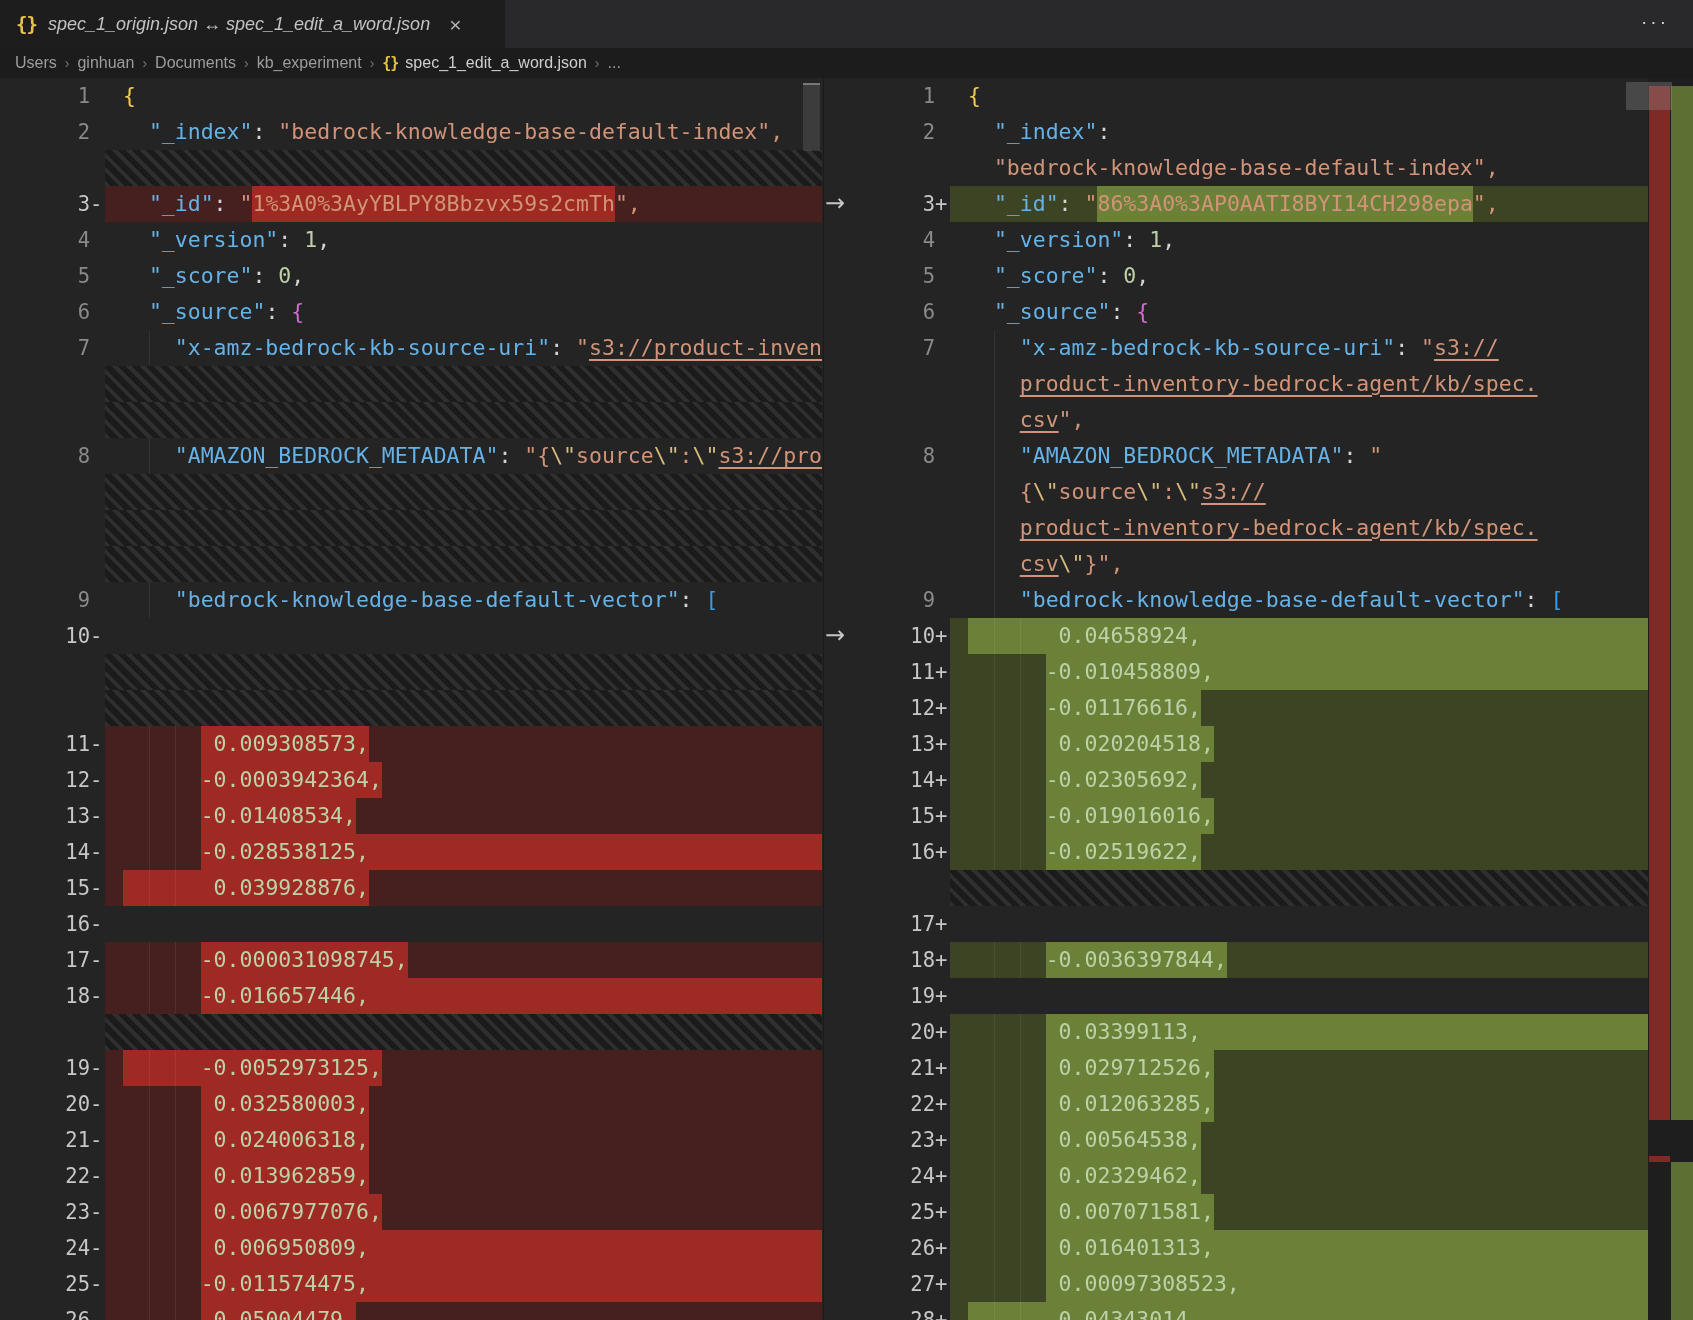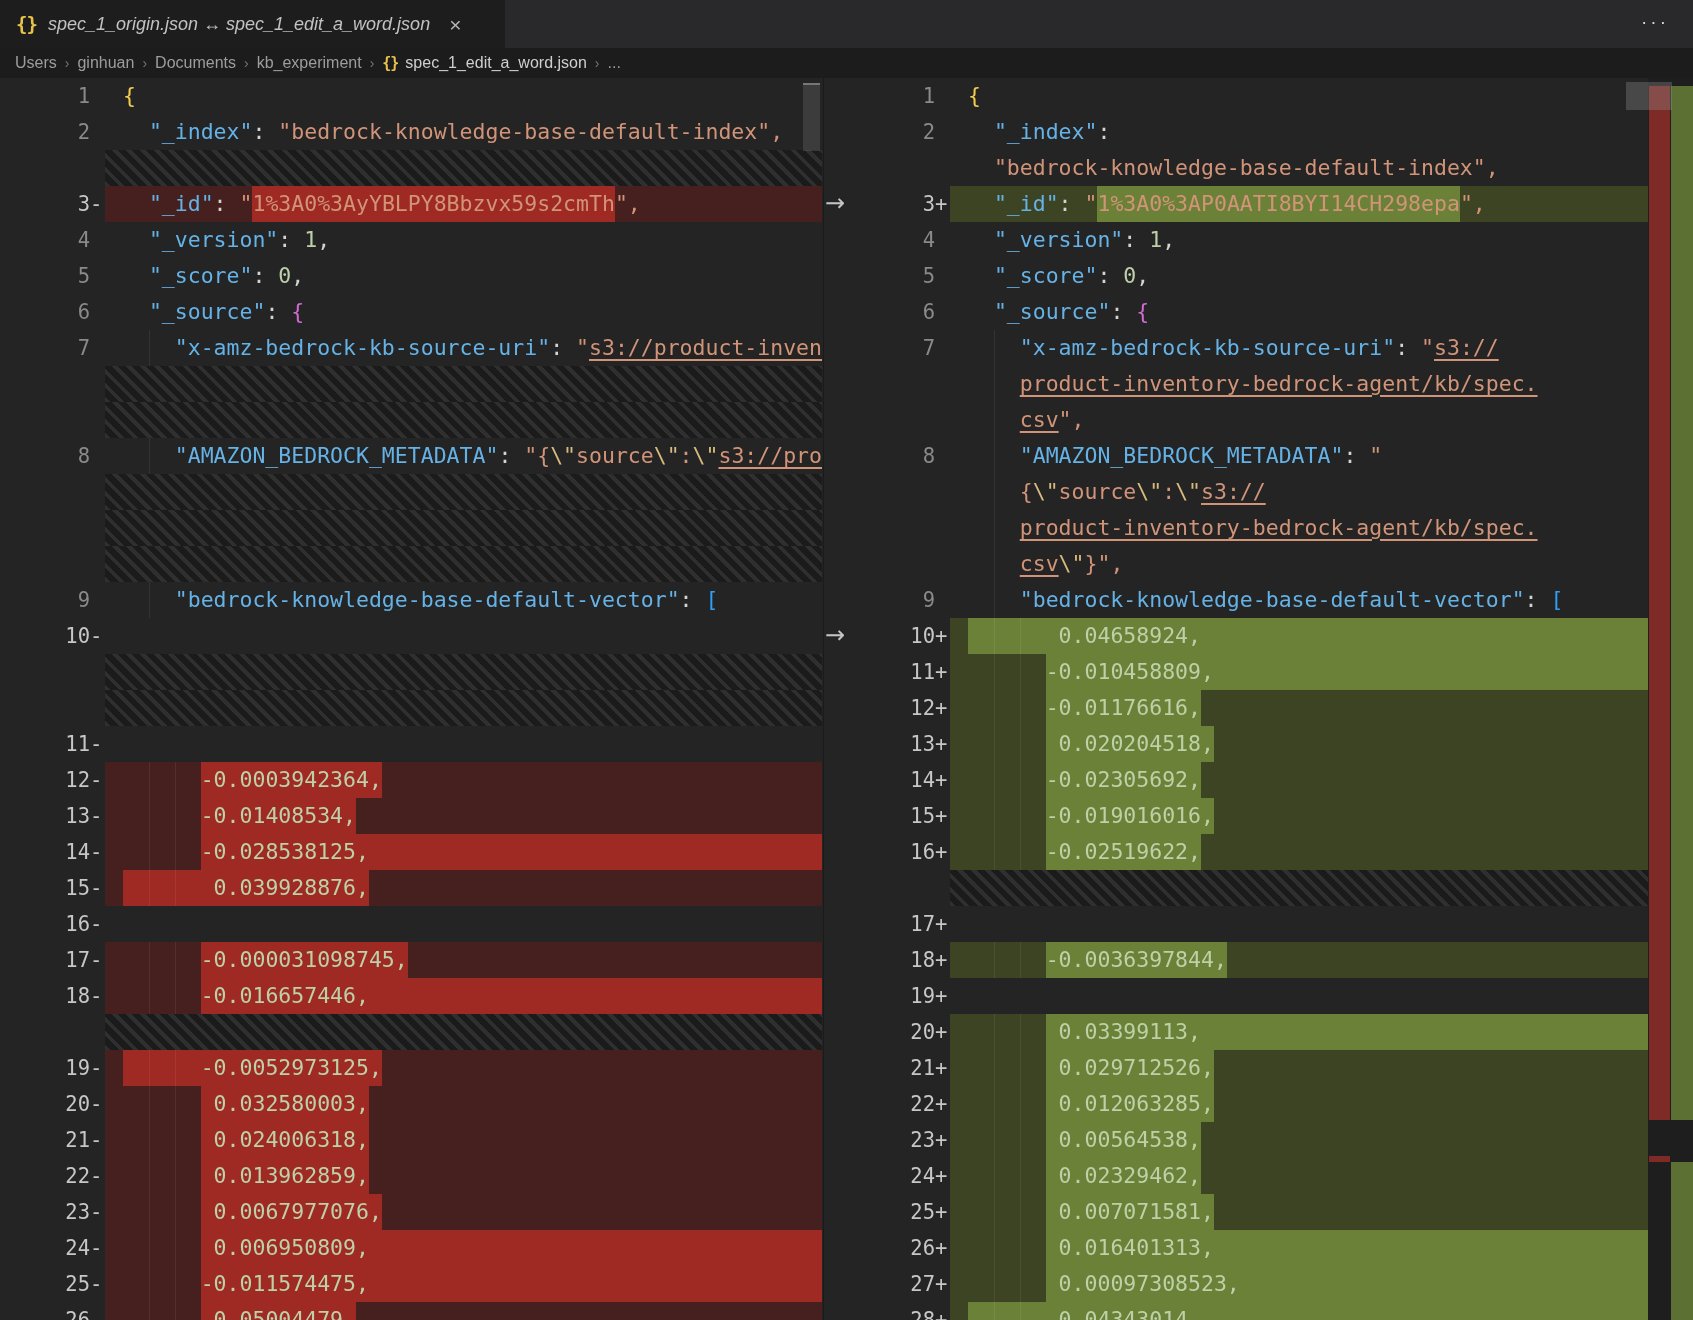--- a/index.html
+++ b/index.html
@@ -116,21 +116,21 @@
       <div class="row"><div class="gut"><span class="ln"></span><span class="sg"></span></div><div class="hatch"></div></div>
       <div class="row"><div class="gut"><span class="ln"></span><span class="sg"></span></div><div class="hatch"></div></div>
       <div class="row"><div class="gut"><span class="ln">8</span><span class="sg"></span></div><div class="ct"><span class="gl" style="left: calc(2ch + 18px);"></span><span class="sp" style="width: 4ch;"></span><span class="k">"AMAZON_BEDROCK_METADATA"</span><span class="p">: </span><span class="s">"{</span><span class="e">\"</span><span class="s">source</span><span class="e">\"</span><span class="s">:</span><span class="e">\"</span><span class="s u">s3://product-inventory-bedrock-agent/kb/spec.csv</span><div class="fill"></div></div></div>
       <div class="row"><div class="gut"><span class="ln"></span><span class="sg"></span></div><div class="hatch"></div></div>
       <div class="row"><div class="gut"><span class="ln"></span><span class="sg"></span></div><div class="hatch"></div></div>
       <div class="row"><div class="gut"><span class="ln"></span><span class="sg"></span></div><div class="hatch"></div></div>
       <div class="row"><div class="gut"><span class="ln">9</span><span class="sg"></span></div><div class="ct"><span class="gl" style="left: calc(2ch + 18px);"></span><span class="sp" style="width: 4ch;"></span><span class="k">"bedrock-knowledge-base-default-vector"</span><span class="p">: </span><span class="b">[</span><div class="fill"></div></div></div>
       <div class="row"><div class="gut chg"><span class="ln">10</span><span class="sg">-</span></div></div>
       <div class="row"><div class="gut"><span class="ln"></span><span class="sg"></span></div><div class="hatch"></div></div>
       <div class="row"><div class="gut"><span class="ln"></span><span class="sg"></span></div><div class="hatch"></div></div>
-      <div class="row"><div class="gut chg"><span class="ln">11</span><span class="sg">-</span></div></div>
+      <div class="row"><div class="gut chg"><span class="ln">11</span><span class="sg">-</span></div><div class="ct d"><span class="gl" style="left: calc(2ch + 18px);"></span><span class="gl" style="left: calc(4ch + 18px);"></span><span class="sp" style="width: 6ch;"></span><span class="n hl"> 0.009308573,</span><div class="fill"></div></div></div>
       <div class="row"><div class="gut chg"><span class="ln">12</span><span class="sg">-</span></div><div class="ct d"><span class="gl" style="left: calc(2ch + 18px);"></span><span class="gl" style="left: calc(4ch + 18px);"></span><span class="sp" style="width: 6ch;"></span><span class="n hl">-0.0003942364,</span><div class="fill"></div></div></div>
       <div class="row"><div class="gut chg"><span class="ln">13</span><span class="sg">-</span></div><div class="ct d"><span class="gl" style="left: calc(2ch + 18px);"></span><span class="gl" style="left: calc(4ch + 18px);"></span><span class="sp" style="width: 6ch;"></span><span class="n hl">-0.01408534,</span><div class="fill"></div></div></div>
       <div class="row"><div class="gut chg"><span class="ln">14</span><span class="sg">-</span></div><div class="ct d"><span class="gl" style="left: calc(2ch + 18px);"></span><span class="gl" style="left: calc(4ch + 18px);"></span><span class="sp" style="width: 6ch;"></span><span class="n hl">-0.028538125,</span><div class="fill fillx"></div></div></div>
       <div class="row"><div class="gut chg"><span class="ln">15</span><span class="sg">-</span></div><div class="ct d"><span class="gl" style="left: calc(2ch + 18px);"></span><span class="gl" style="left: calc(4ch + 18px);"></span><span class="sp hl" style="width: 6ch;"></span><span class="n hl"> 0.039928876,</span><div class="fill"></div></div></div>
       <div class="row"><div class="gut chg"><span class="ln">16</span><span class="sg">-</span></div></div>
       <div class="row"><div class="gut chg"><span class="ln">17</span><span class="sg">-</span></div><div class="ct d"><span class="gl" style="left: calc(2ch + 18px);"></span><span class="gl" style="left: calc(4ch + 18px);"></span><span class="sp" style="width: 6ch;"></span><span class="n hl">-0.000031098745,</span><div class="fill"></div></div></div>
       <div class="row"><div class="gut chg"><span class="ln">18</span><span class="sg">-</span></div><div class="ct d"><span class="gl" style="left: calc(2ch + 18px);"></span><span class="gl" style="left: calc(4ch + 18px);"></span><span class="sp" style="width: 6ch;"></span><span class="n hl">-0.016657446,</span><div class="fill fillx"></div></div></div>
       <div class="row"><div class="gut"><span class="ln"></span><span class="sg"></span></div><div class="hatch"></div></div>
       <div class="row"><div class="gut chg"><span class="ln">19</span><span class="sg">-</span></div><div class="ct d"><span class="gl" style="left: calc(2ch + 18px);"></span><span class="gl" style="left: calc(4ch + 18px);"></span><span class="sp hl" style="width: 6ch;"></span><span class="n hl">-0.0052973125,</span><div class="fill"></div></div></div>
       <div class="row"><div class="gut chg"><span class="ln">20</span><span class="sg">-</span></div><div class="ct d"><span class="gl" style="left: calc(2ch + 18px);"></span><span class="gl" style="left: calc(4ch + 18px);"></span><span class="sp" style="width: 6ch;"></span><span class="n hl"> 0.032580003,</span><div class="fill"></div></div></div>
@@ -138,21 +138,21 @@
       <div class="row"><div class="gut chg"><span class="ln">22</span><span class="sg">-</span></div><div class="ct d"><span class="gl" style="left: calc(2ch + 18px);"></span><span class="gl" style="left: calc(4ch + 18px);"></span><span class="sp" style="width: 6ch;"></span><span class="n hl"> 0.013962859,</span><div class="fill"></div></div></div>
       <div class="row"><div class="gut chg"><span class="ln">23</span><span class="sg">-</span></div><div class="ct d"><span class="gl" style="left: calc(2ch + 18px);"></span><span class="gl" style="left: calc(4ch + 18px);"></span><span class="sp" style="width: 6ch;"></span><span class="n hl"> 0.0067977076,</span><div class="fill"></div></div></div>
       <div class="row"><div class="gut chg"><span class="ln">24</span><span class="sg">-</span></div><div class="ct d"><span class="gl" style="left: calc(2ch + 18px);"></span><span class="gl" style="left: calc(4ch + 18px);"></span><span class="sp" style="width: 6ch;"></span><span class="n hl"> 0.006950809,</span><div class="fill fillx"></div></div></div>
       <div class="row"><div class="gut chg"><span class="ln">25</span><span class="sg">-</span></div><div class="ct d"><span class="gl" style="left: calc(2ch + 18px);"></span><span class="gl" style="left: calc(4ch + 18px);"></span><span class="sp" style="width: 6ch;"></span><span class="n hl">-0.011574475,</span><div class="fill fillx"></div></div></div>
       <div class="row"><div class="gut chg"><span class="ln">26</span><span class="sg">-</span></div><div class="ct d"><span class="gl" style="left: calc(2ch + 18px);"></span><span class="gl" style="left: calc(4ch + 18px);"></span><span class="sp" style="width: 6ch;"></span><span class="n hl"> 0.05004479,</span><div class="fill"></div></div></div>
     </div>
   <div class="pane right" id="paneR">
       <div class="row"><div class="gut"><span class="ln">1</span><span class="sg"></span></div><div class="ct"><span class="sp" style="width: 0ch;"></span><span class="y">{</span><div class="fill"></div></div></div>
       <div class="row"><div class="gut"><span class="ln">2</span><span class="sg"></span></div><div class="ct"><span class="sp" style="width: 2ch;"></span><span class="k">"_index"</span><span class="p">:</span><div class="fill"></div></div></div>
       <div class="row"><div class="gut"><span class="ln"></span><span class="sg"></span></div><div class="ct"><span class="sp" style="width: 2ch;"></span><span class="s">"bedrock-knowledge-base-default-index",</span><div class="fill"></div></div></div>
-      <div class="row"><div class="gut chg"><span class="ln">3</span><span class="sg">+</span></div><div class="ct a"><span class="sp" style="width: 2ch;"></span><span class="k">"_id"</span><span class="p">: </span><span class="s">"</span><span class="s hl">1%3A0%3AP0AATI8BYI14CH298epa</span><span class="s">",</span><div class="fill"></div></div></div>
+      <div class="row"><div class="gut chg"><span class="ln">3</span><span class="sg">+</span></div><div class="ct a"><span class="sp" style="width: 2ch;"></span><span class="k">"_id"</span><span class="p">: </span><span class="s">"</span><span class="s hl">86%3A0%3AP0AATI8BYI14CH298epa</span><span class="s">",</span><div class="fill"></div></div></div>
       <div class="row"><div class="gut"><span class="ln">4</span><span class="sg"></span></div><div class="ct"><span class="sp" style="width: 2ch;"></span><span class="k">"_version"</span><span class="p">: </span><span class="n">1</span><span class="p">,</span><div class="fill"></div></div></div>
       <div class="row"><div class="gut"><span class="ln">5</span><span class="sg"></span></div><div class="ct"><span class="sp" style="width: 2ch;"></span><span class="k">"_score"</span><span class="p">: </span><span class="n">0</span><span class="p">,</span><div class="fill"></div></div></div>
       <div class="row"><div class="gut"><span class="ln">6</span><span class="sg"></span></div><div class="ct"><span class="sp" style="width: 2ch;"></span><span class="k">"_source"</span><span class="p">: </span><span class="m">{</span><div class="fill"></div></div></div>
       <div class="row"><div class="gut"><span class="ln">7</span><span class="sg"></span></div><div class="ct"><span class="gl" style="left: calc(2ch + 18px);"></span><span class="sp" style="width: 4ch;"></span><span class="k">"x-amz-bedrock-kb-source-uri"</span><span class="p">: </span><span class="s">"</span><span class="s u">s3://</span><div class="fill"></div></div></div>
       <div class="row"><div class="gut"><span class="ln"></span><span class="sg"></span></div><div class="ct"><span class="gl" style="left: calc(2ch + 18px);"></span><span class="sp" style="width: 4ch;"></span><span class="s u">product-inventory-bedrock-agent/kb/spec.</span><div class="fill"></div></div></div>
       <div class="row"><div class="gut"><span class="ln"></span><span class="sg"></span></div><div class="ct"><span class="gl" style="left: calc(2ch + 18px);"></span><span class="sp" style="width: 4ch;"></span><span class="s u">csv</span><span class="s">",</span><div class="fill"></div></div></div>
       <div class="row"><div class="gut"><span class="ln">8</span><span class="sg"></span></div><div class="ct"><span class="gl" style="left: calc(2ch + 18px);"></span><span class="sp" style="width: 4ch;"></span><span class="k">"AMAZON_BEDROCK_METADATA"</span><span class="p">: </span><span class="s">"</span><div class="fill"></div></div></div>
       <div class="row"><div class="gut"><span class="ln"></span><span class="sg"></span></div><div class="ct"><span class="gl" style="left: calc(2ch + 18px);"></span><span class="sp" style="width: 4ch;"></span><span class="s">{</span><span class="e">\"</span><span class="s">source</span><span class="e">\"</span><span class="s">:</span><span class="e">\"</span><span class="s u">s3://</span><div class="fill"></div></div></div>
       <div class="row"><div class="gut"><span class="ln"></span><span class="sg"></span></div><div class="ct"><span class="gl" style="left: calc(2ch + 18px);"></span><span class="sp" style="width: 4ch;"></span><span class="s u">product-inventory-bedrock-agent/kb/spec.</span><div class="fill"></div></div></div>
       <div class="row"><div class="gut"><span class="ln"></span><span class="sg"></span></div><div class="ct"><span class="gl" style="left: calc(2ch + 18px);"></span><span class="sp" style="width: 4ch;"></span><span class="s u">csv</span><span class="e">\"</span><span class="s">}",</span><div class="fill"></div></div></div>

